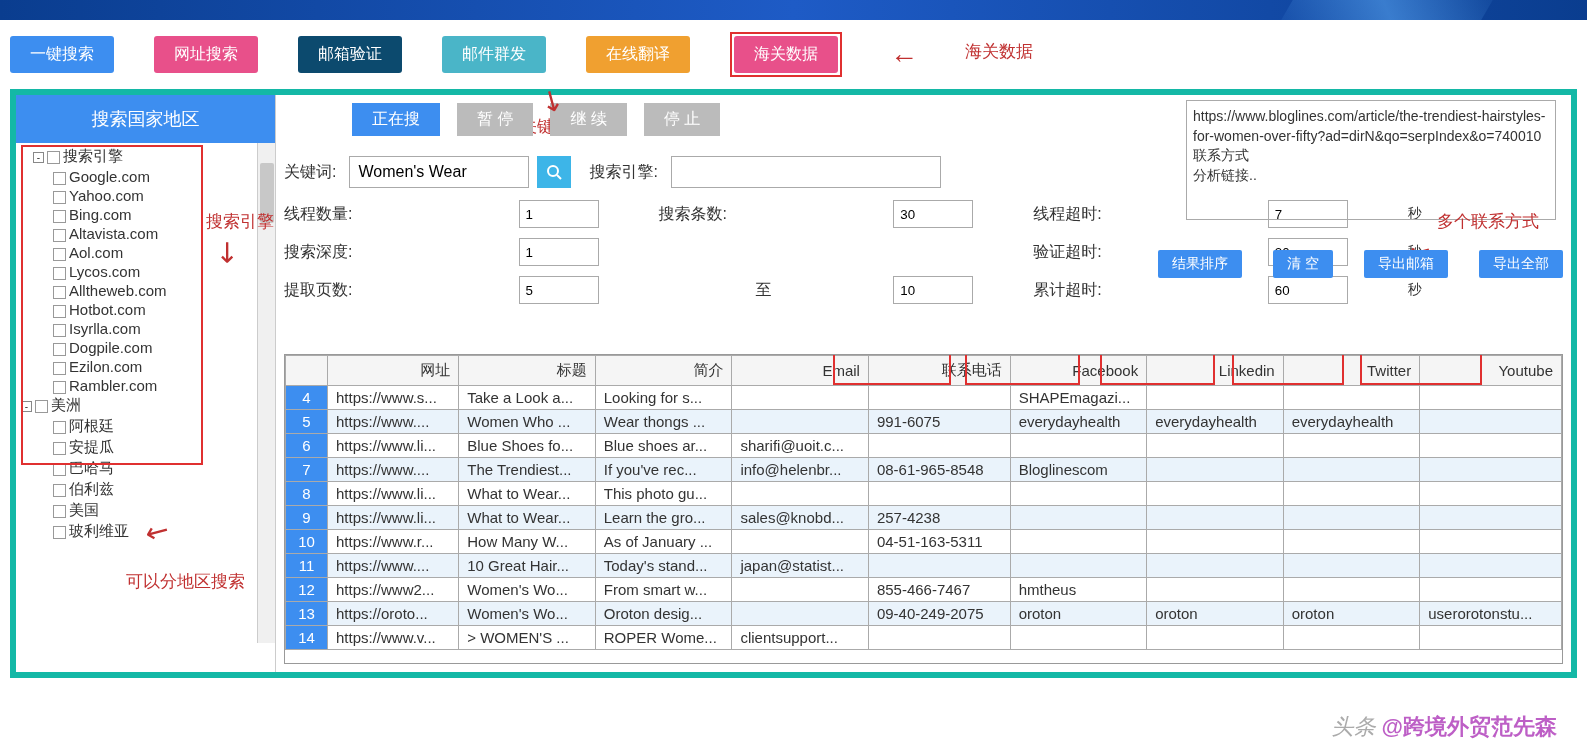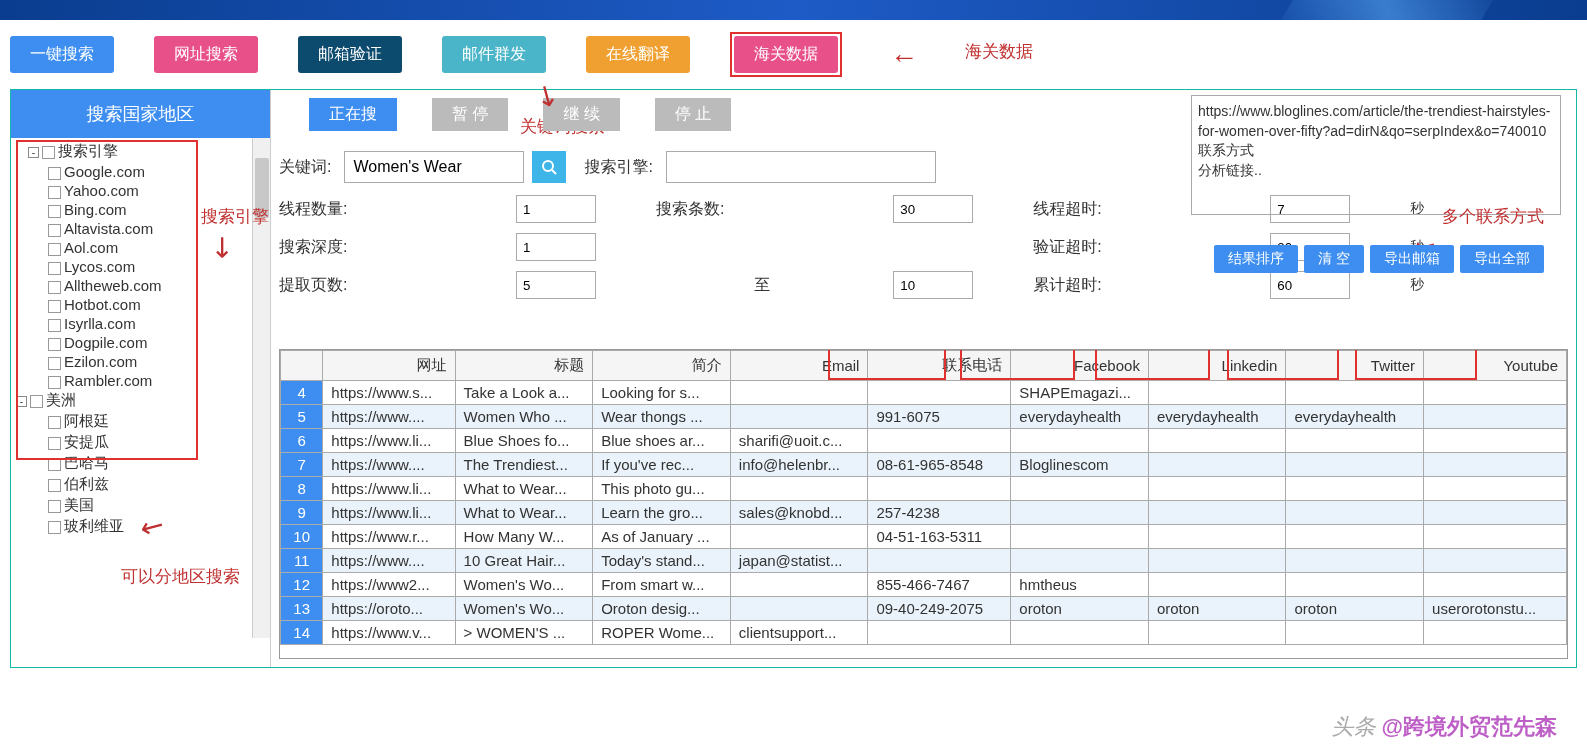--- a/index.html
+++ b/index.html
@@ -5,38 +5,38 @@
 *{box-sizing:border-box;margin:0;padding:0;font-family:"Microsoft YaHei",Arial,sans-serif}
 body{background:#fff;font-size:14px;color:#333}
 .top-banner{height:20px;background:linear-gradient(90deg,#0a3d8f,#1e5bc6,#0a3d8f);position:relative;overflow:hidden}
 .top-banner::after{content:"";position:absolute;right:100px;top:-20px;width:200px;height:60px;background:linear-gradient(45deg,transparent,rgba(100,180,255,.5),transparent);transform:skew(-30deg)}
 .nav-row{padding:12px 10px;display:flex;gap:40px;align-items:center;position:relative}
 .nav-btn{padding:8px 20px;color:#fff;border:none;border-radius:3px;font-size:16px;cursor:pointer}
 .bg-blue{background:#3d8ef0}.bg-pink{background:#e8508a}.bg-purple{background:#0c4a6e}.bg-teal{background:#4ab5c8}.bg-orange{background:#f0a030}
 .red-box{border:2px solid #e03030;display:inline-block;padding:2px}
 .anno{color:#c03030;font-size:17px;position:absolute}
 .arrow{color:#c03030;font-size:28px;position:absolute}
-.main{display:flex;border:1px solid #14b8a6;margin:0 10px}
+.main{display:flex;border:6px solid #14b8a6;margin:0 10px}
 .sidebar{width:260px;border-right:1px solid #ccc}
 .sidebar-head{background:#3d8ef0;color:#fff;text-align:center;padding:12px;font-size:18px}
 .country-label{padding:3px 8px;font-size:15px}
 .tree{padding:3px 5px;font-size:15px;height:500px;overflow:auto;position:relative}
 .tree-leaf{padding:1px 0 1px 32px}
 .tree-parent{padding:1px 0 1px 12px}
 .cbox{display:inline-block;width:13px;height:13px;border:1px solid #999;vertical-align:middle;margin-right:3px}
 .expander{display:inline-block;width:11px;height:11px;border:1px solid #888;text-align:center;line-height:9px;font-size:10px;margin-right:3px;background:#fff}
 .content{flex:1;padding:8px;position:relative}
 .search-row{display:flex;align-items:center;gap:8px;margin-bottom:10px}
 .action-btn{padding:6px 20px;border:none;color:#fff;font-size:16px;cursor:pointer}
 .txt-input{border:1px solid #aaa;padding:5px 8px;font-size:16px;height:32px}
 .spin{width:80px;border:1px solid #aaa;padding:3px 6px;height:28px}
 .label{font-size:16px;margin-right:5px}
 .param-grid{display:grid;grid-template-columns:auto 120px auto 120px auto 120px auto;gap:10px 20px;align-items:center;margin:12px 0}
 .log-box{position:absolute;right:15px;top:5px;width:370px;height:120px;border:1px solid #aaa;padding:6px;font-size:14px;overflow:auto;line-height:1.4}
-.btn-row{position:absolute;right:32px;top:155px;display:flex;gap:6px}
+.btn-row{position:absolute;right:8px;top:155px;display:flex;gap:31px}
 .small-btn{background:#3d8ef0;color:#fff;border:none;padding:5px 14px;font-size:14px;border-radius:2px;cursor:pointer}
 .table-wrap{border:1px solid #999;margin-top:50px;height:310px;overflow:auto;position:relative}
 table{border-collapse:collapse;width:100%;font-size:15px}
 th,td{border:1px solid #aaa;padding:3px 8px;text-align:left;white-space:nowrap;overflow:hidden;text-overflow:ellipsis}
 th{background:#f5f5f5;font-weight:normal;text-align:right;height:30px}
 .rownum{background:#3d8ef0;color:#fff;text-align:center;width:40px}
 tr:nth-child(even) td:not(.rownum){background:#eaf3fb}
 .search-icon-btn{background:#3db5e8;border:none;width:34px;height:32px;color:#fff;cursor:pointer;display:flex;align-items:center;justify-content:center}
 .watermark{position:absolute;bottom:8px;right:30px;font-size:22px;color:#888;opacity:.7;font-style:italic}
 .watermark strong{color:#a21caf;font-style:normal}
@@ -91,21 +91,21 @@
     </div>
   </div>
 
   <div class="content">
     <span class="anno" style="left:-70px;top:115px">搜索引擎</span>
     <span class="arrow" style="left:-60px;top:140px;transform:rotate(45deg)">↘</span>
     <span class="arrow" style="left:-130px;top:420px;transform:rotate(30deg)">↙</span>
     <span class="anno" style="left:-150px;top:475px">可以分地区搜索</span>
     <span class="arrow" style="left:265px;top:-10px;transform:rotate(120deg)">↗</span>
 
-    <div class="search-row" style="gap:35px;margin-left:30px">
+    <div class="search-row" style="gap:17px;margin-left:68px">
       <button class="action-btn bg-blue">正在搜</button>
       <button class="action-btn" style="background:#bbb">暂 停</button>
       <button class="action-btn" style="background:#bbb">继 续</button>
       <button class="action-btn" style="background:#bbb">停 止</button>
     </div>
 
     <div class="search-row" style="margin-top:20px">
       <span class="label">关键词:</span>
       <input class="txt-input" style="width: 180px;" value="Women's Wear">
       <button class="search-icon-btn">

